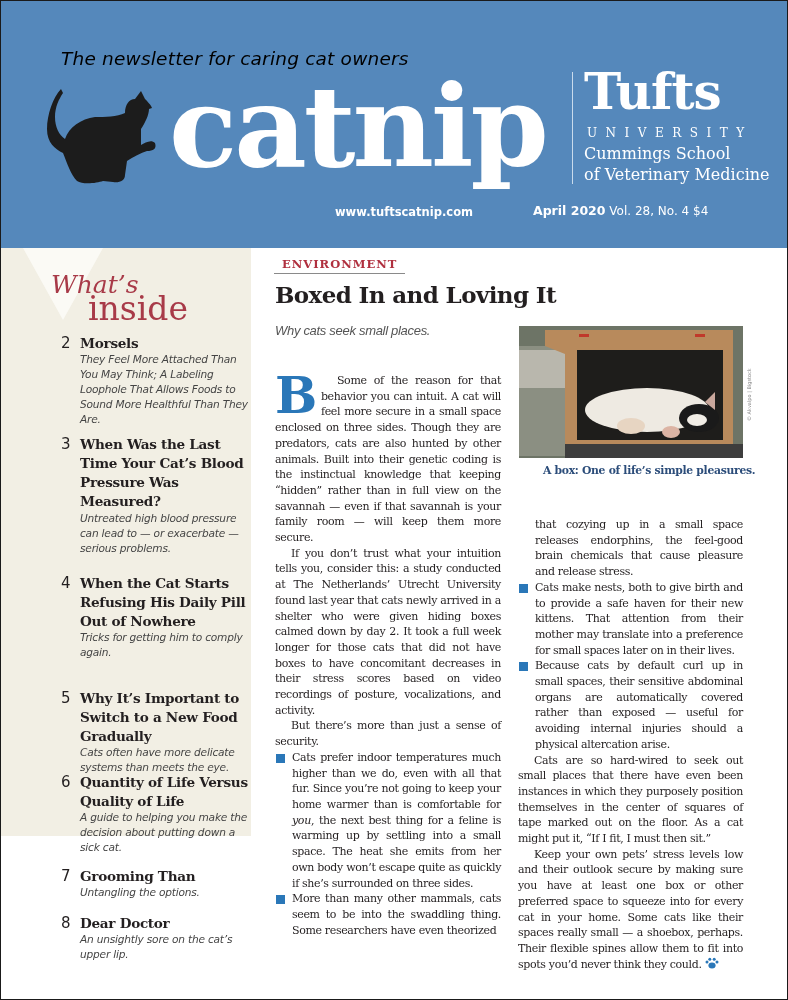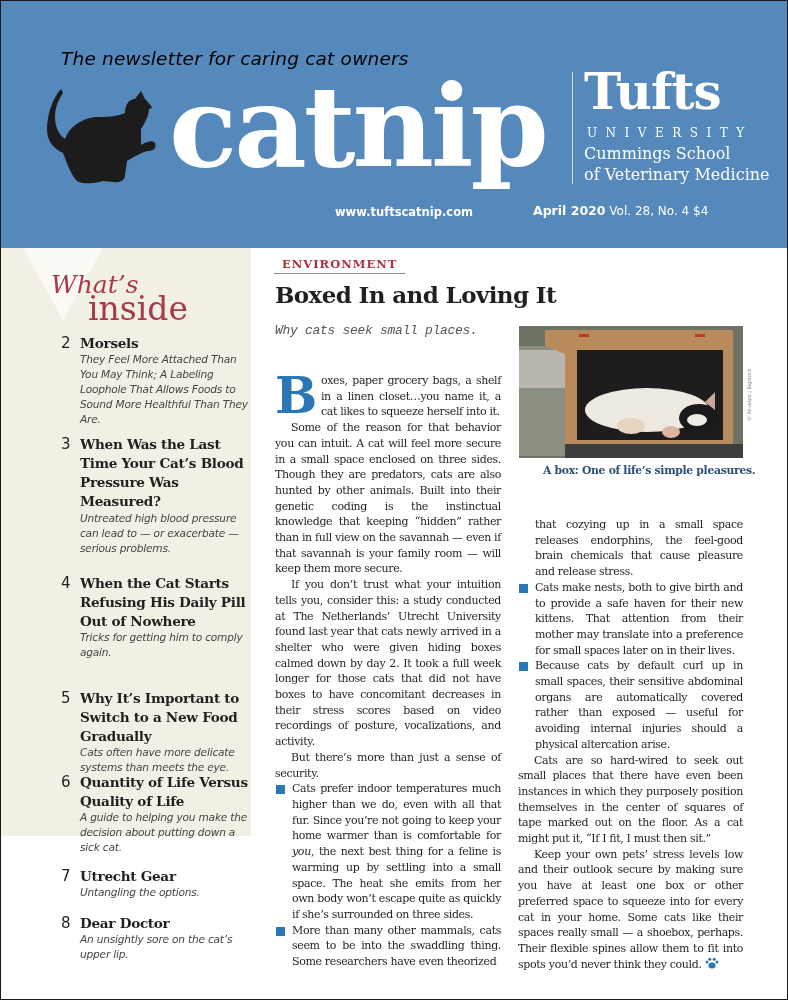--- a/index.html
+++ b/index.html
@@ -29,21 +29,21 @@
   .inside { position: absolute; left: 87px; top: 44px; font-family: "DejaVu Serif", serif; font-size: 33px; color: #a83a48; line-height: 1; }
   .toc { position: absolute; left: 0; top: 86px; width: 250px; }
   .toc-item { position: absolute; left: 0; width: 250px; }
   .toc-num { position: absolute; left: 60px; top: 0; font-family: "DejaVu Sans", sans-serif; font-size: 15px; color: #231f20; line-height: 18px; }
   .toc-title { position: absolute; left: 79px; top: 0; width: 170px; font-family: "DejaVu Serif", serif; font-weight: bold; font-size: 13.6px; line-height: 19px; color: #231f20; letter-spacing: -0.3px; }
   .toc-desc { position: absolute; left: 79px; width: 170px; font-family: "DejaVu Sans", sans-serif; font-style: italic; font-size: 10.6px; line-height: 15px; color: #444; letter-spacing: -0.2px; }
 
   
   .kicker { position: absolute; left: 273px; top: 256px; padding: 0 8px 2px 8px; border-bottom: 1.5px solid #8a8a8a; font-family: "DejaVu Serif", serif; font-weight: bold; font-size: 11.5px; letter-spacing: 1px; color: #b0303f; text-align: right; }
   .headline { position: absolute; left: 274px; top: 280px; font-family: "DejaVu Serif", serif; font-weight: bold; font-size: 23px; color: #231f20; letter-spacing: -0.6px; white-space: nowrap; }
-  .deck { position: absolute; left: 274px; top: 322px; font-family: Liberation Mono, monospace; font-style: italic; font-size: 13px; color: #555; letter-spacing: -0.3px; }
+  .deck { position: absolute; left: 274px; top: 322px; font-family: Liberation Sans, sans-serif; font-style: italic; font-size: 13px; color: #555; letter-spacing: -0.3px; }
 
   .col { position: absolute; font-family: "DejaVu Serif", serif; font-size: 11px; line-height: 15.7px; color: #231f20; text-align: justify; letter-spacing: -0.35px; }
   .col1 { left: 274px; top: 372px; width: 226px; }
   .col2 { left: 517px; top: 516px; width: 225px; }
   .col p { text-indent: 16px; }
   .col p.noindent { text-indent: 0; }
   .dropcap { float: left; font-family: "DejaVu Serif", serif; font-weight: bold; font-size: 50px; line-height: 42px; color: #2a77b8; margin: 2px 4px 0 0; }
   .bullet { position: relative; padding-left: 17px; text-indent: 0 !important; }
   .bullet::before { content: ""; position: absolute; left: 1px; top: 4px; width: 9px; height: 9px; background: #2a77b8; }
   .paw { display: inline-block; width: 14px; height: 12px; vertical-align: -1px; margin-left: 3px; }
@@ -104,21 +104,21 @@
         <span class="toc-title">Why It’s Important to Switch to a New Food Gradually</span>
         <span class="toc-desc" style="top:56px">Cats often have more delicate systems than meets the eye.</span>
       </div>
       <div class="toc-item" style="top:439px">
         <span class="toc-num">6</span>
         <span class="toc-title">Quantity of Life Versus Quality of Life</span>
         <span class="toc-desc" style="top:37px">A guide to helping you make the decision about putting down a sick cat.</span>
       </div>
       <div class="toc-item" style="top:533px">
         <span class="toc-num">7</span>
-        <span class="toc-title">Utrecht Gear</span>
+        <span class="toc-title">Grooming Than</span>
         <span class="toc-desc" style="top:18px">Untangling the options.</span>
       </div>
       <div class="toc-item" style="top:580px">
         <span class="toc-num">8</span>
         <span class="toc-title">Dear Doctor</span>
         <span class="toc-desc" style="top:18px">An unsightly sore on the cat’s upper lip.</span>
       </div>
     </div>
   </div>
 
@@ -141,21 +141,21 @@
       <polygon points="186,76 196,66 196,84" fill="#c9a79c"></polygon>
       <rect x="46" y="118" width="178" height="14" fill="#3d3d3d"></rect>
       <rect x="60" y="8" width="10" height="3" fill="#c0392b"></rect>
       <rect x="176" y="8" width="10" height="3" fill="#c0392b"></rect>
     </svg>
   </div>
   <div class="photo-credit">© Akvalpo | Bigstock</div>
   <div class="caption">A box: One of life’s simple pleasures.</div>
 
   <div class="col col1">
-    <p class="noindent"><span class="dropcap">B</span><span>oxes, paper grocery bags, a shelf in a linen closet…you name it, a cat likes to squeeze herself into it.</span></p>
+    <p class="noindent"><span class="dropcap">B</span></p>
     <p>Some of the reason for that behavior you can intuit. A cat will feel more secure in a small space enclosed on three sides. Though they are predators, cats are also hunted by other animals. Built into their genetic coding is the instinctual knowledge that keeping “hidden” rather than in full view on the savannah — even if that savannah is your family room — will keep them more secure.</p>
     <p>If you don’t trust what your intuition tells you, consider this: a study conducted at The Netherlands’ Utrecht University found last year that cats newly arrived in a shelter who were given hiding boxes calmed down by day 2. It took a full week longer for those cats that did not have boxes to have concomitant decreases in their stress scores based on video recordings of posture, vocalizations, and activity.</p>
     <p>But there’s more than just a sense of security.</p>
     <p class="bullet"><span>Cats prefer indoor temperatures much higher than we do, even with all that fur. Since you’re not going to keep your home warmer than is comfortable for </span><em>you</em><span>, the next best thing for a feline is warming up by settling into a small space. The heat she emits from her own body won’t escape quite as quickly if she’s surrounded on three sides.</span></p>
     <p class="bullet">More than many other mammals, cats seem to be into the swaddling thing. Some researchers have even theorized</p>
   </div>
 
   <div class="col col2">
     <p class="noindent" style="padding-left:17px">that cozying up in a small space releases endorphins, the feel-good brain chemicals that cause pleasure and release stress.</p>
     <p class="bullet">Cats make nests, both to give birth and to provide a safe haven for their new kittens. That attention from their mother may translate into a preference for small spaces later on in their lives.</p>

